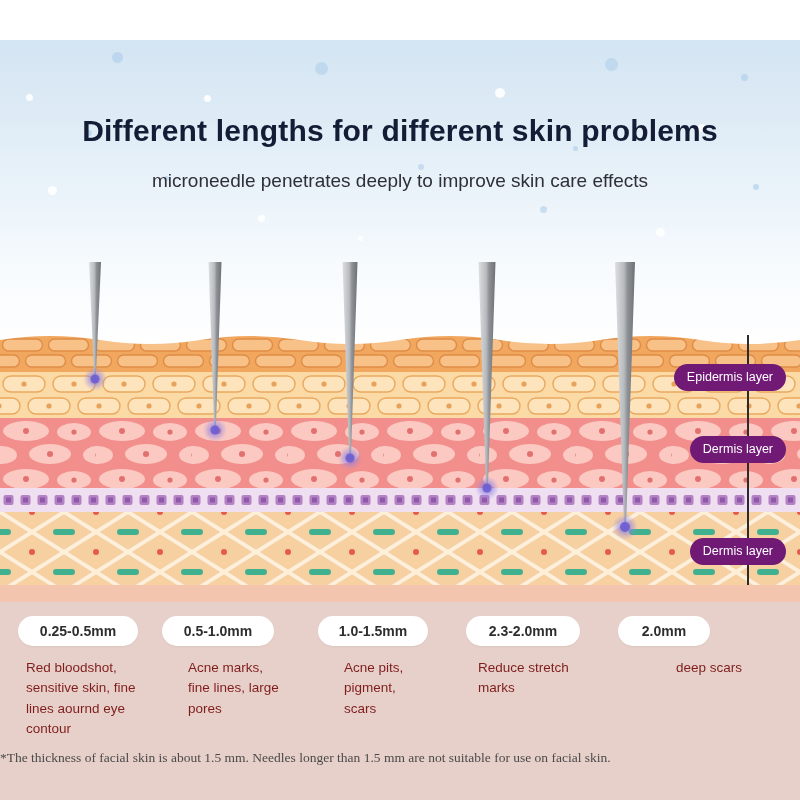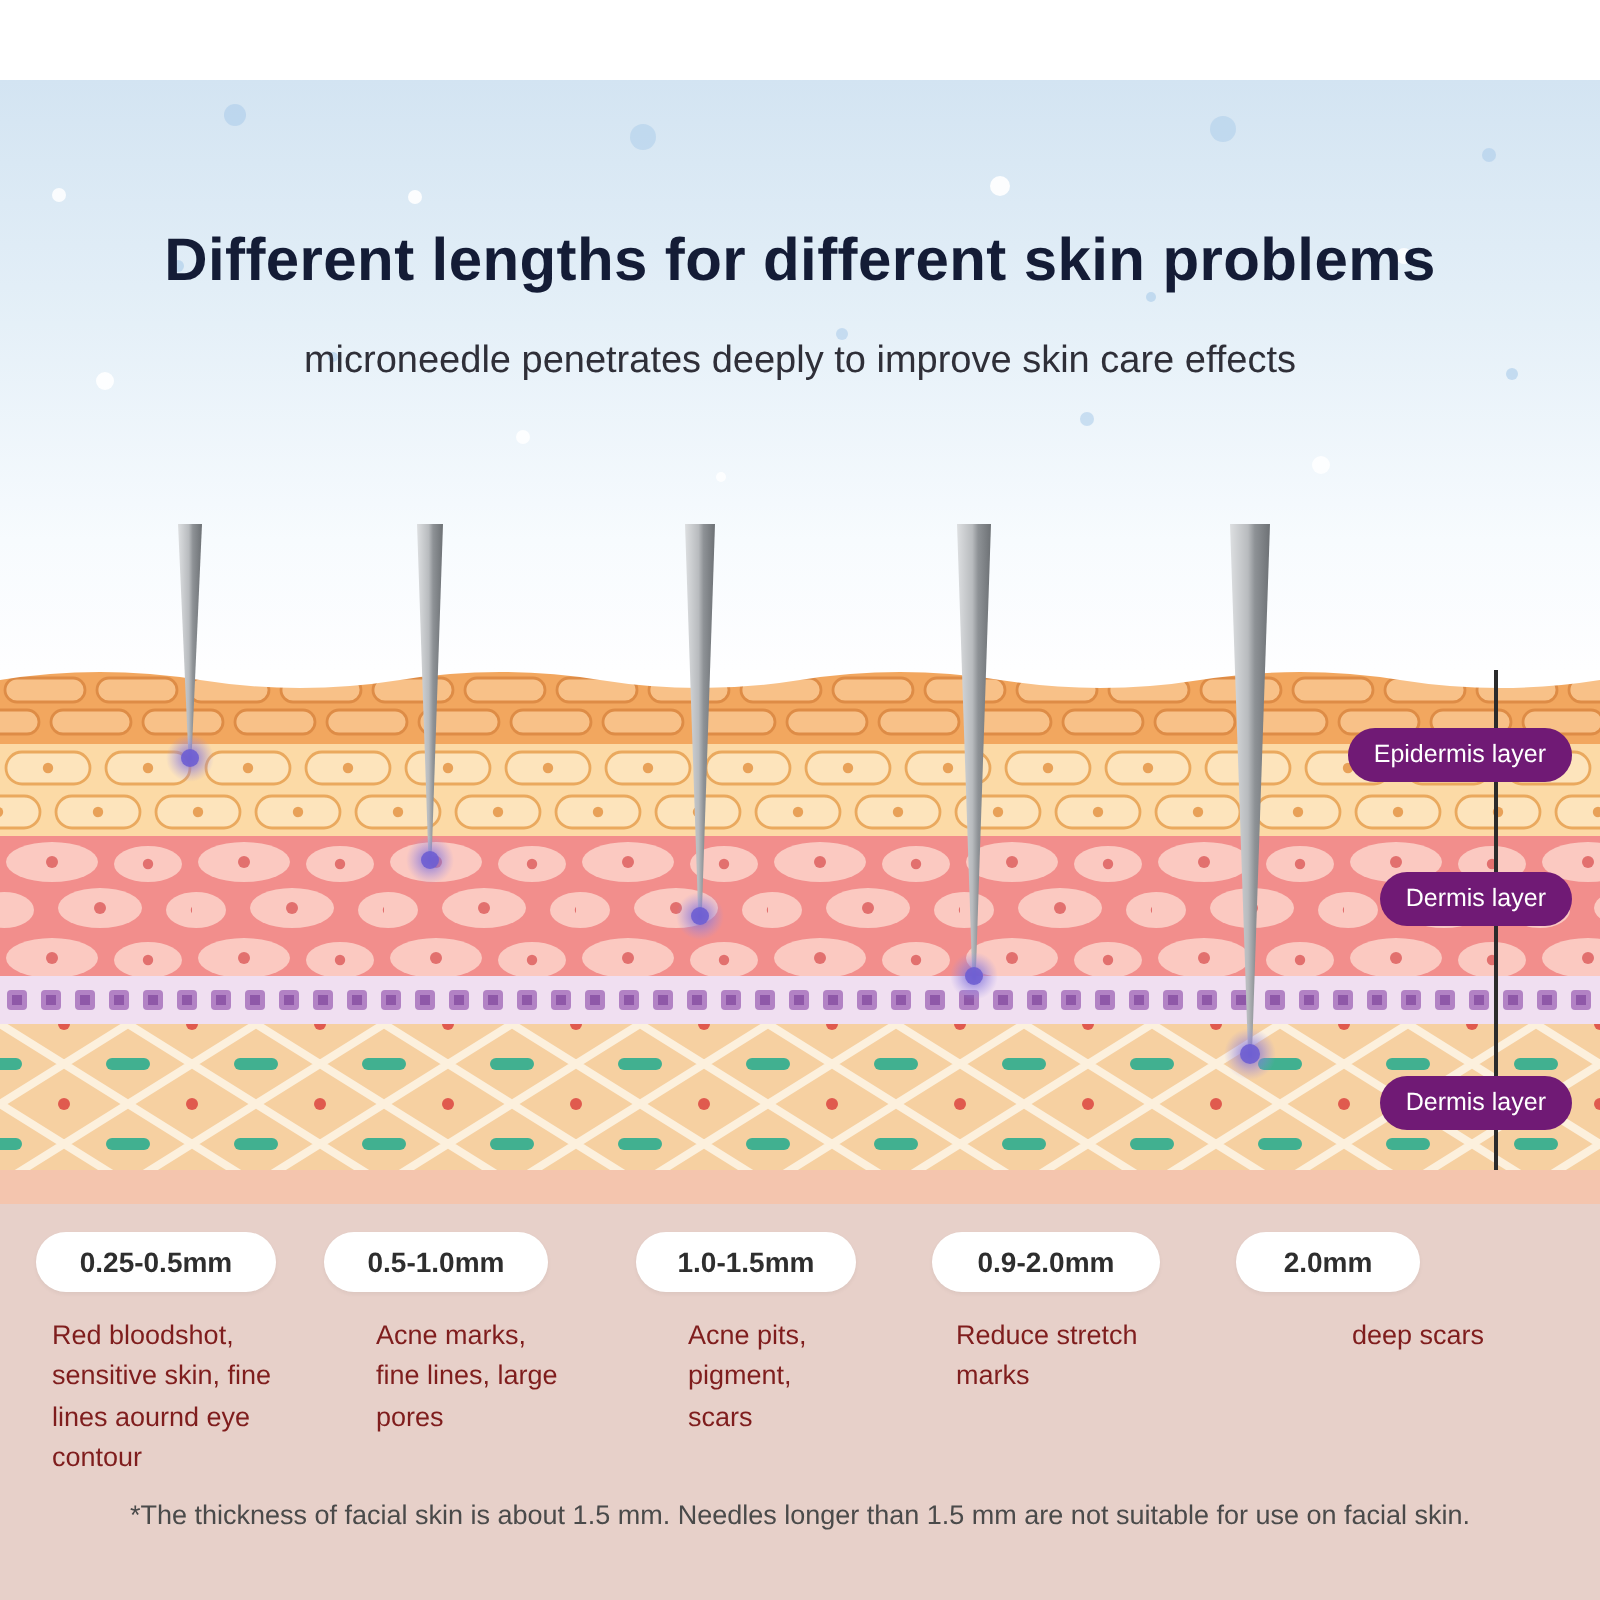--- a/index.html
+++ b/index.html
@@ -33,22 +33,22 @@
   .p2 { left:162px; width:112px; }
   .p3 { left:318px; width:110px;text-align:center; }
   .p4 { left:466px; width:114px; }
   .p5 { left:618px; width:92px;  }
   .mdesc { position:absolute; top:56px; font-size:13.5px; line-height:1.5; color:#7f1d1d; }
   .d1 { left:26px;  width:116px; }
   .d2 { left:188px; width:92px;  }
   .d3 { left:344px; width:86px;  }
   .d4 { left:478px; width:106px; }
   .d5 { left:676px; width:110px; }
-  .footnote { position:absolute; top:148px; left:0; width:100%; text-align:center;
-              font-size:13.5px; color:#4a4a4a; }
+  .footnote { position:absolute; top:148px; left:0; width:100%; 
+              font-size:13.5px; color:#4a4a4a;font-family:Liberation Serif, serif; }
 </style>
 </head>
 <body>
 
 <div class="stage">
 
   <div class="header">
     <i class="bubble" style="left:112px;top:12px;width:11px;height:11px;background:rgba(170,203,233,.55)"></i>
     <i class="bubble" style="left:204px;top:55px;width:7px;height:7px;background:rgba(255,255,255,.9)"></i>
     <i class="bubble" style="left:315px;top:22px;width:13px;height:13px;background:rgba(170,203,233,.5)"></i>
@@ -164,21 +164,21 @@
   </svg>
 
   <div class="layer-pill lp-epidermis">Epidermis layer</div>
   <div class="layer-pill lp-dermis">Dermis layer</div>
   <div class="layer-pill lp-fascia">Dermis layer</div>
 
   <div class="bottom">
     <div class="mpill p1">0.25-0.5mm</div>
     <div class="mpill p2">0.5-1.0mm</div>
     <div class="mpill p3">1.0-1.5mm</div>
-    <div class="mpill p4">0.9-2.0mm</div>
+    <div class="mpill p4">2.3-2.0mm</div>
     <div class="mpill p5">2.0mm</div>
 
     <div class="mdesc d1">Red bloodshot, sensitive skin, fine lines aournd eye contour</div>
     <div class="mdesc d3">Acne pits, pigment, scars</div>
     <div class="mdesc d2">Acne marks, fine lines, large pores</div>
     <div class="mdesc d4">Reduce stretch marks</div>
     <div class="mdesc d5">deep scars</div>
 
     <p class="footnote">*The thickness of facial skin is about 1.5 mm. Needles longer than 1.5 mm are not suitable for use on facial skin.</p>
   </div>

